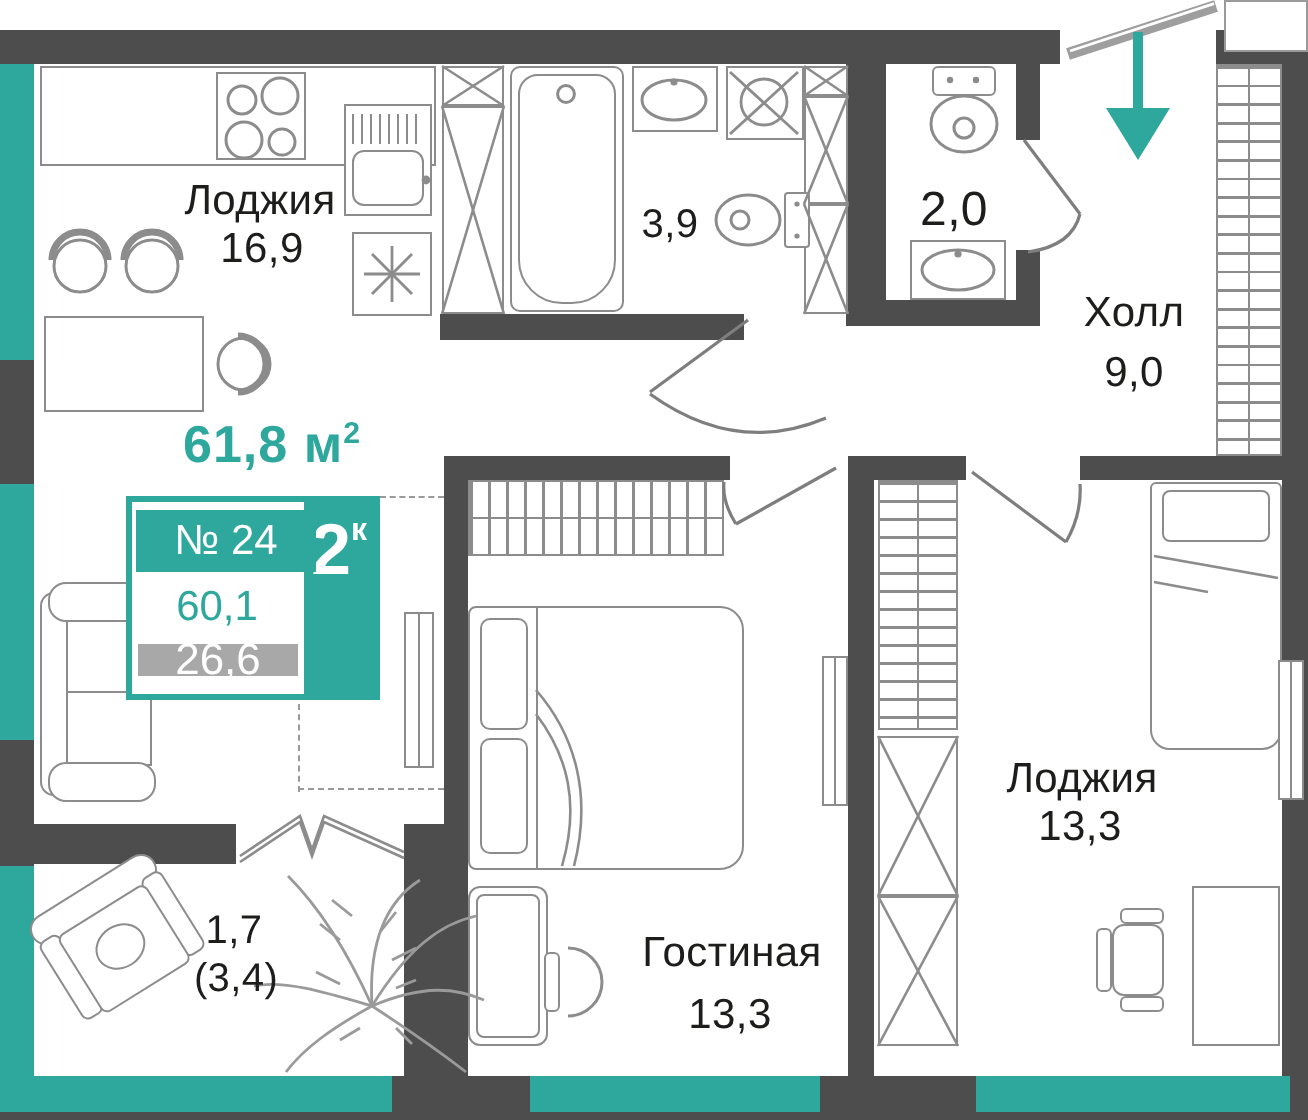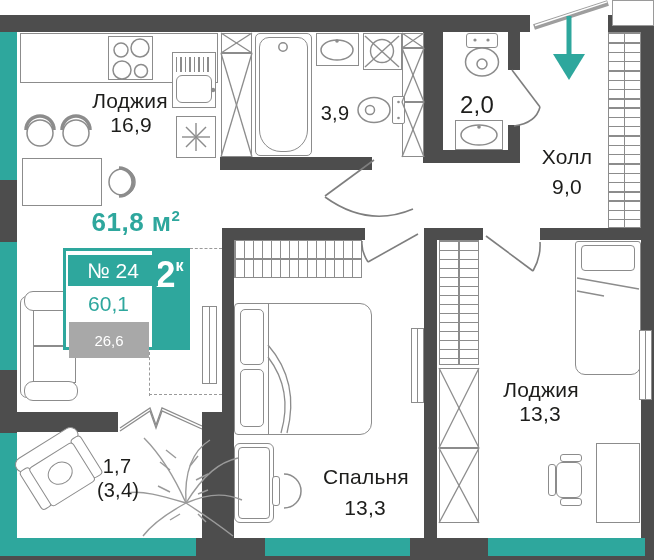--- a/index.html
+++ b/index.html
@@ -242,29 +242,29 @@
     <span>м</span><sup>2</sup>
   </div>
 
   <div style="position:absolute;left:63px;top:248px;width:127px;height:102px;background:#fff;border:3px solid #2EA79D;box-sizing:border-box">
     <div style="position:absolute;right:0;top:0;bottom:0;width:35px;background:#2EA79D;color:#fff;display:flex;justify-content:center;align-items:flex-start;padding-top:6px">
       <span style="font-size:36px;line-height:36px;font-weight:bold">2</span>
         <span style="font-size:16px;line-height:18px;font-weight:bold">к</span>
     </div>
     <div style="position:absolute;left:2px;top:4px;width:90px;height:31px;background:#2EA79D;color:#fff;font-size:21px;display:flex;align-items:center;justify-content:center">№ 24</div>
     <div style="position:absolute;left:2px;top:39px;width:81px;height:27px;color:#2EA79D;font-size:21px;display:flex;align-items:center;justify-content:center">60,1</div>
-    <div style="position:absolute;left:3px;top:71px;width:80px;height:36px;background:#A8A8A8;color:#fff;font-size:15px;display:flex;align-items:center;justify-content:center">26,6</div>
+    <div style="position:absolute;left:3px;top:71px;width:80px;height:16px;background:#A8A8A8;color:#fff;font-size:22px;display:flex;align-items:center;justify-content:center">26,6</div>
   </div>
 
   <div class="lbl" style="left:130px;top:101px;font-size:21px">Лоджия</div>
   <div class="lbl" style="left:131px;top:125px;font-size:21px">16,9</div>
   <div class="lbl" style="left:335px;top:113px;font-size:20px">3,9</div>
   <div class="lbl" style="left:477px;top:105px;font-size:24px">2,0</div>
   <div class="lbl" style="left:567px;top:157px;font-size:21px">Холл</div>
   <div class="lbl" style="left:567px;top:187px;font-size:21px">9,0</div>
-  <div class="lbl" style="left:366px;top:477px;font-size:21px">Спальня</div>
+  <div class="lbl" style="left:366px;top:477px;font-size:21px">Гостиная</div>
   <div class="lbl" style="left:365px;top:508px;font-size:21px">13,3</div>
   <div class="lbl" style="left:541px;top:390px;font-size:21px">Лоджия</div>
   <div class="lbl" style="left:540px;top:414px;font-size:21px">13,3</div>
   <div class="lbl" style="left:117px;top:466px;font-size:20px">1,7</div>
   <div class="lbl" style="left:118px;top:490px;font-size:20px">(3,4)</div>
 
 </div>
 
 </body></html>

